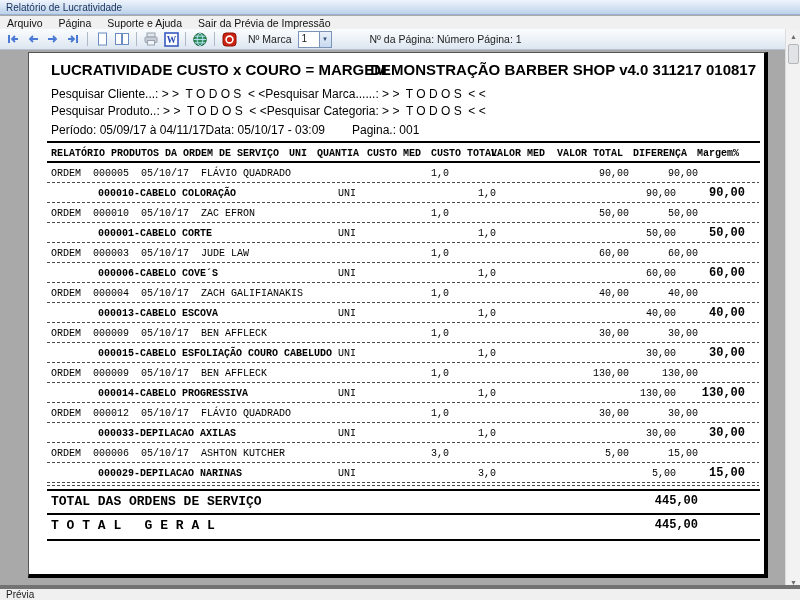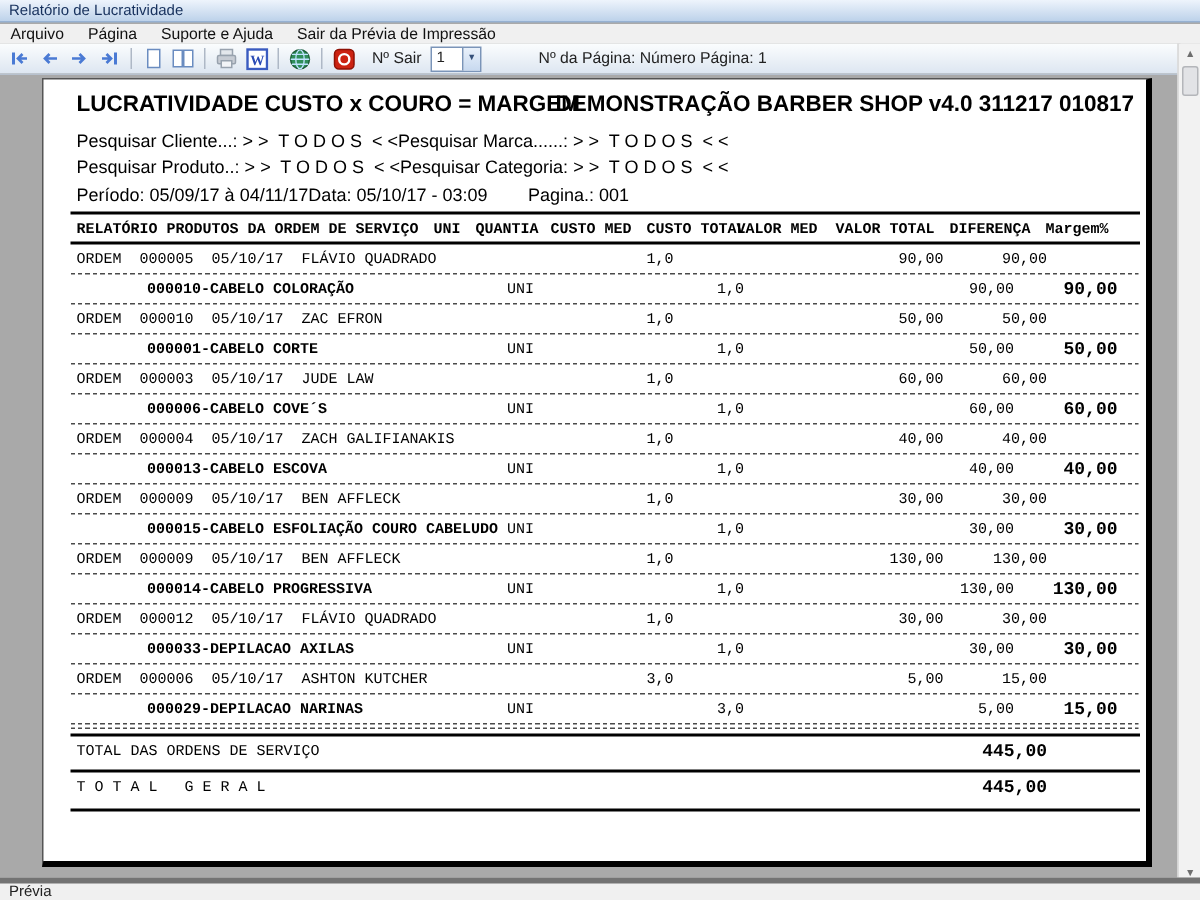--- a/index.html
+++ b/index.html
@@ -72,21 +72,21 @@
   .c-vmed{width:180px;text-align:right;}
   .c-vtotal{width:69px;text-align:right;}
   .row.product .c-desc{font-weight:bold;padding-left:47px;}
   .row.product .c-vtotal{font-weight:bold;font-size:12px;}
   .sep-extra{position:absolute;left:18px;right:5px;top:432px;height:1px;
     background:repeating-linear-gradient(90deg,#4a4a4a 0 3px,transparent 3px 5px);}
 
   .trow{position:absolute;left:22px;right:5px;height:16px;display:flex;align-items:center;
     font-family:"Liberation Mono","DejaVu Sans Mono",monospace;}
   .trow1{top:440px;} .trow2{top:464px;}
-  .t-label{font-size:10px;font-weight:normal;}
+  .t-label{font-size:13px;font-weight:bold;}
   .t-value{position:absolute;right:61px;font-size:12px;font-weight:bold;}
 </style>
 </head>
 <body>
 
 <div class="titlebar">
   <span>Relatório de Lucratividade</span>
 </div>
 
 <div class="menubar">
@@ -153,21 +153,21 @@
         <path d="M1.8 7.5h12.4M2.6 4.2h10.8M2.6 10.8h10.8" stroke="#bfe3ff" stroke-width="0.9" fill="none"></path>
       </svg>
   </span>
   <span class="tsep"></span>
   <span class="tbtn">
     <svg width="15" height="15" viewBox="0 0 15 15">
         <rect x="1" y="1" width="13" height="13" rx="3" fill="#cc2211" stroke="#8f1105"></rect>
         <circle cx="7.5" cy="7.5" r="3.4" fill="none" stroke="#fff" stroke-width="1.6"></circle>
       </svg>
   </span>
-  <span class="zoom-label">Nº Sair</span>
+  <span class="zoom-label">Nº Marca</span>
   <span class="combo">
     <span class="combo-value">1</span>
     <span class="combo-btn">▼</span>
   </span>
   <span class="page-info">Nº da Página: Número Página: 1</span>
 </div>
 
 <div class="page">
   <div class="r-title-left">LUCRATIVIDADE CUSTO x COURO = MARGEM</div>
   <div class="r-title-right">DEMONSTRAÇÃO BARBER SHOP v4.0 311217 010817</div>

